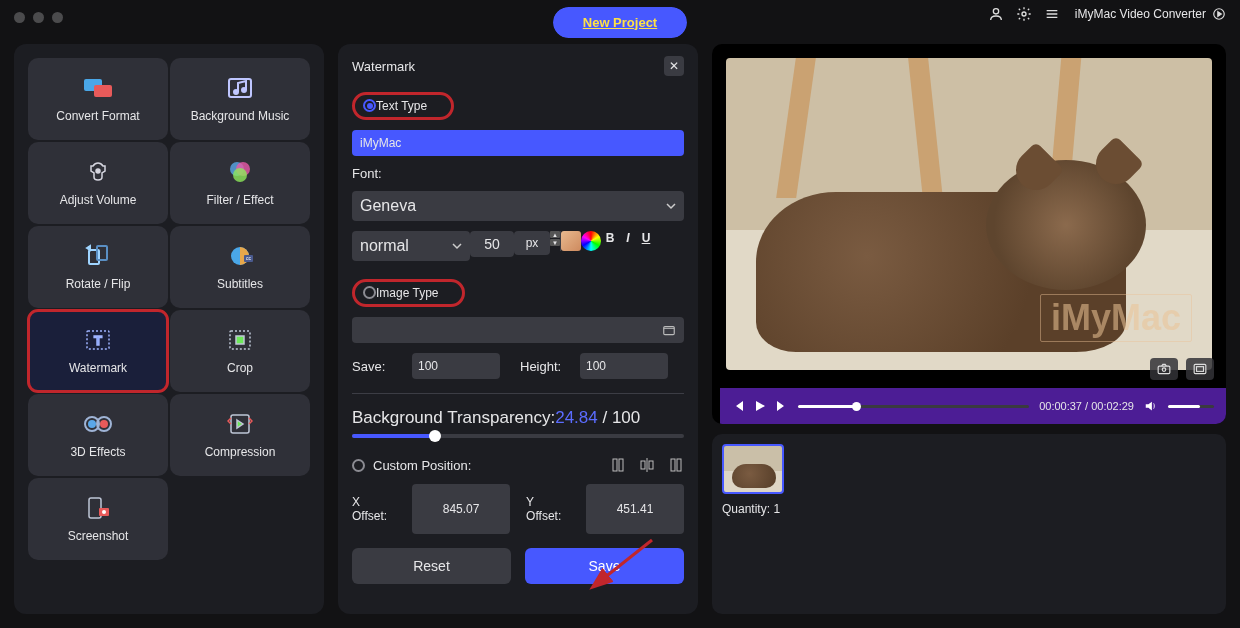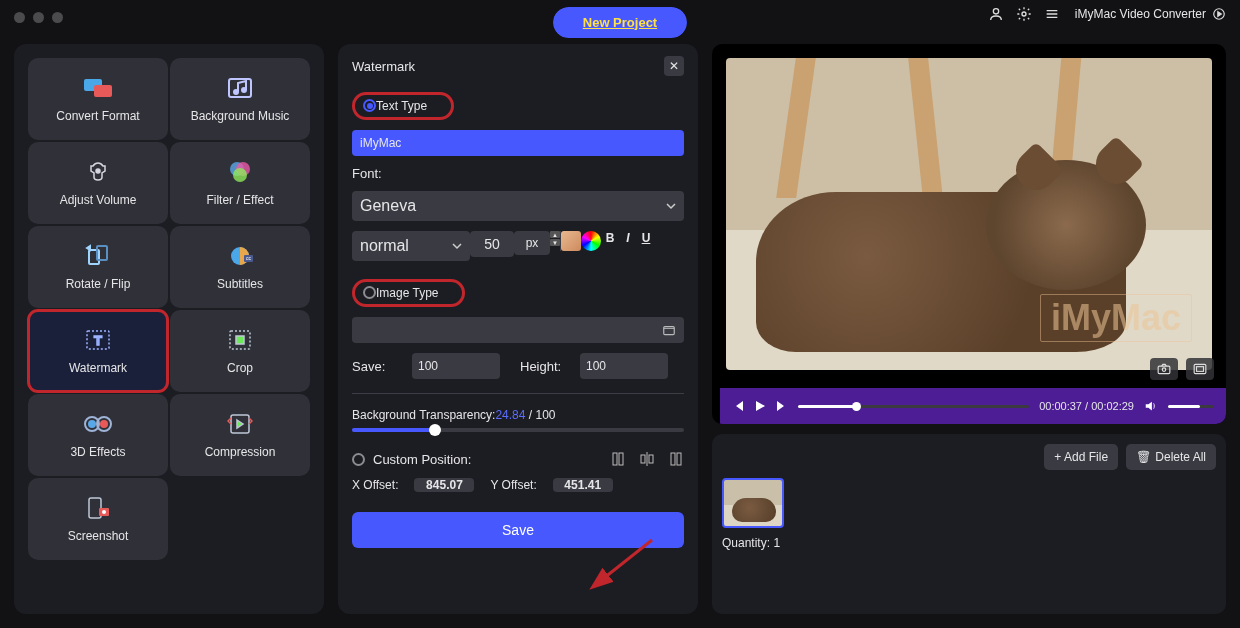--- a/index.html
+++ b/index.html
@@ -74,34 +74,34 @@
   .stepper span{width:10px;height:7px;background:#555;border-radius:1px;display:flex;align-items:center;justify-content:center;font-size:6px;}
   .swatch{width:20px;height:20px;background:linear-gradient(135deg,#e8b98f,#ce8a5e);border-radius:3px;}
   .colorwheel{width:20px;height:20px;border-radius:50%;background:conic-gradient(red,yellow,lime,cyan,blue,magenta,red);}
   .fmtbtn{width:18px;text-align:center;font-weight:bold;cursor:pointer;}
   .section-head{display:flex;align-items:center;gap:8px;font-size:13px;margin-top:4px;}
   .browsebox{background:var(--input);border-radius:4px;height:26px;display:flex;align-items:center;justify-content:flex-end;padding:0 8px;}
   .dimrow{display:flex;align-items:center;gap:10px;}
   .dimrow .lbl{font-size:13px;width:50px;}
   .dimrow input{background:var(--input);border:none;color:var(--text);border-radius:4px;padding:6px;width:88px;text-align:left;font-size:12px;}
   hr.sep{border:none;border-top:1px solid var(--border);margin:4px 0;}
-  .transparency .tlabel{font-size:12px;margin-top:8px;}
+  .transparency .tlabel{font-size:17px;margin-top:8px;}
   .transparency .val{color:var(--blue-light);}
   .slider{height:4px;background:var(--input);border-radius:2px;position:relative;margin-top:6px;}
   .slider .fill{height:100%;background:var(--blue);border-radius:2px;width:25%;}
   .slider .knob{position:absolute;top:-4px;width:12px;height:12px;background:#fff;border-radius:50%;left:calc(25% - 6px);}
   .align-icons{display:flex;gap:10px;margin-left:auto;}
   .align-icons .ai{width:18px;height:18px;display:flex;align-items:center;justify-content:center;cursor:pointer;}
   .offrow{display:flex;gap:16px;align-items:center;}
   .offrow .lbl{font-size:12px;}
-  .offrow input{width:60px;background:var(--input);border:none;color:var(--text);padding:0;border-radius:4px;text-align:center;font-size:12px;font-weight:bold;}
+  .offrow input{width:98px;background:var(--input);border:none;color:var(--text);padding:18px;border-radius:4px;text-align:center;font-size:12px;}
   .btnrow{display:flex;gap:14px;margin-top:4px;}
   .bigbtn{flex:1;padding:10px 0;text-align:center;border-radius:6px;font-size:14px;cursor:pointer;}
   .bigbtn.reset{background:var(--input);}
-  .bigbtn.save{background:var(--blue);color:#fff;margin-top:6px;}
+  .bigbtn.save{background:var(--blue);color:#fff;}
 
   
   .red-arrow{position:absolute;right:44px;bottom:16px;width:72px;height:60px;pointer-events:none;}
 
   
   .preview{flex:1;display:flex;flex-direction:column;gap:10px;}
   .video{background:#000;border-radius:10px;height:380px;position:relative;overflow:hidden;}
   .video-scene{position:absolute;inset:14px 14px 54px 14px;border-radius:4px;overflow:hidden;}
   .scene-floor{position:absolute;inset:0;background:linear-gradient(#cdbfa5 0 55%, #e1d9c7 55% 100%);}
   .chair-leg{position:absolute;width:20px;background:#caa272;}
@@ -386,20 +386,21 @@
     </div>
 
     <div class="offrow">
       <span class="lbl">X Offset:</span>
       <input value="845.07" style="">
       <span class="lbl">Y Offset:</span>
       <input value="451.41" style="">
     </div>
 
     <div class="btnrow">
+      <div class="bigbtn reset">Reset</div>
       <div class="bigbtn save">Save</div>
     </div>
 
     <svg class="red-arrow" viewBox="0 0 72 60">
       <defs>
           <marker id="ah" markerWidth="10" markerHeight="10" refX="6" refY="3" orient="auto">
             <path d="M0 0L8 3L0 6z" fill="#c1262c"></path>
           </marker>
         </defs>
       <path d="M70 2 L12 48" stroke="#c1262c" stroke-width="3" fill="none" marker-end="url(#ah)"></path>
@@ -463,27 +464,20 @@
               <path d="M11 5c1 1 1 5 0 6" stroke="#fff" fill="none"></path>
             </svg>
           </span>
         <div class="vol">
             <div class="vfill"></div>
           </div>
       </div>
     </div>
 
     <div class="filesarea">
-      <div class="files-top">
-        <div class="chipbtn">+ Add File</div>
-        <div class="chipbtn">
-          <span>🗑</span>
-          <span>Delete All</span>
-        </div>
-      </div>
       <div class="thumb">
           <div class="mini-cat"></div>
         </div>
       <div class="qty">
         <span>Quantity:</span> <span>1</span>
       </div>
     </div>
   </div>
 
 </div>

